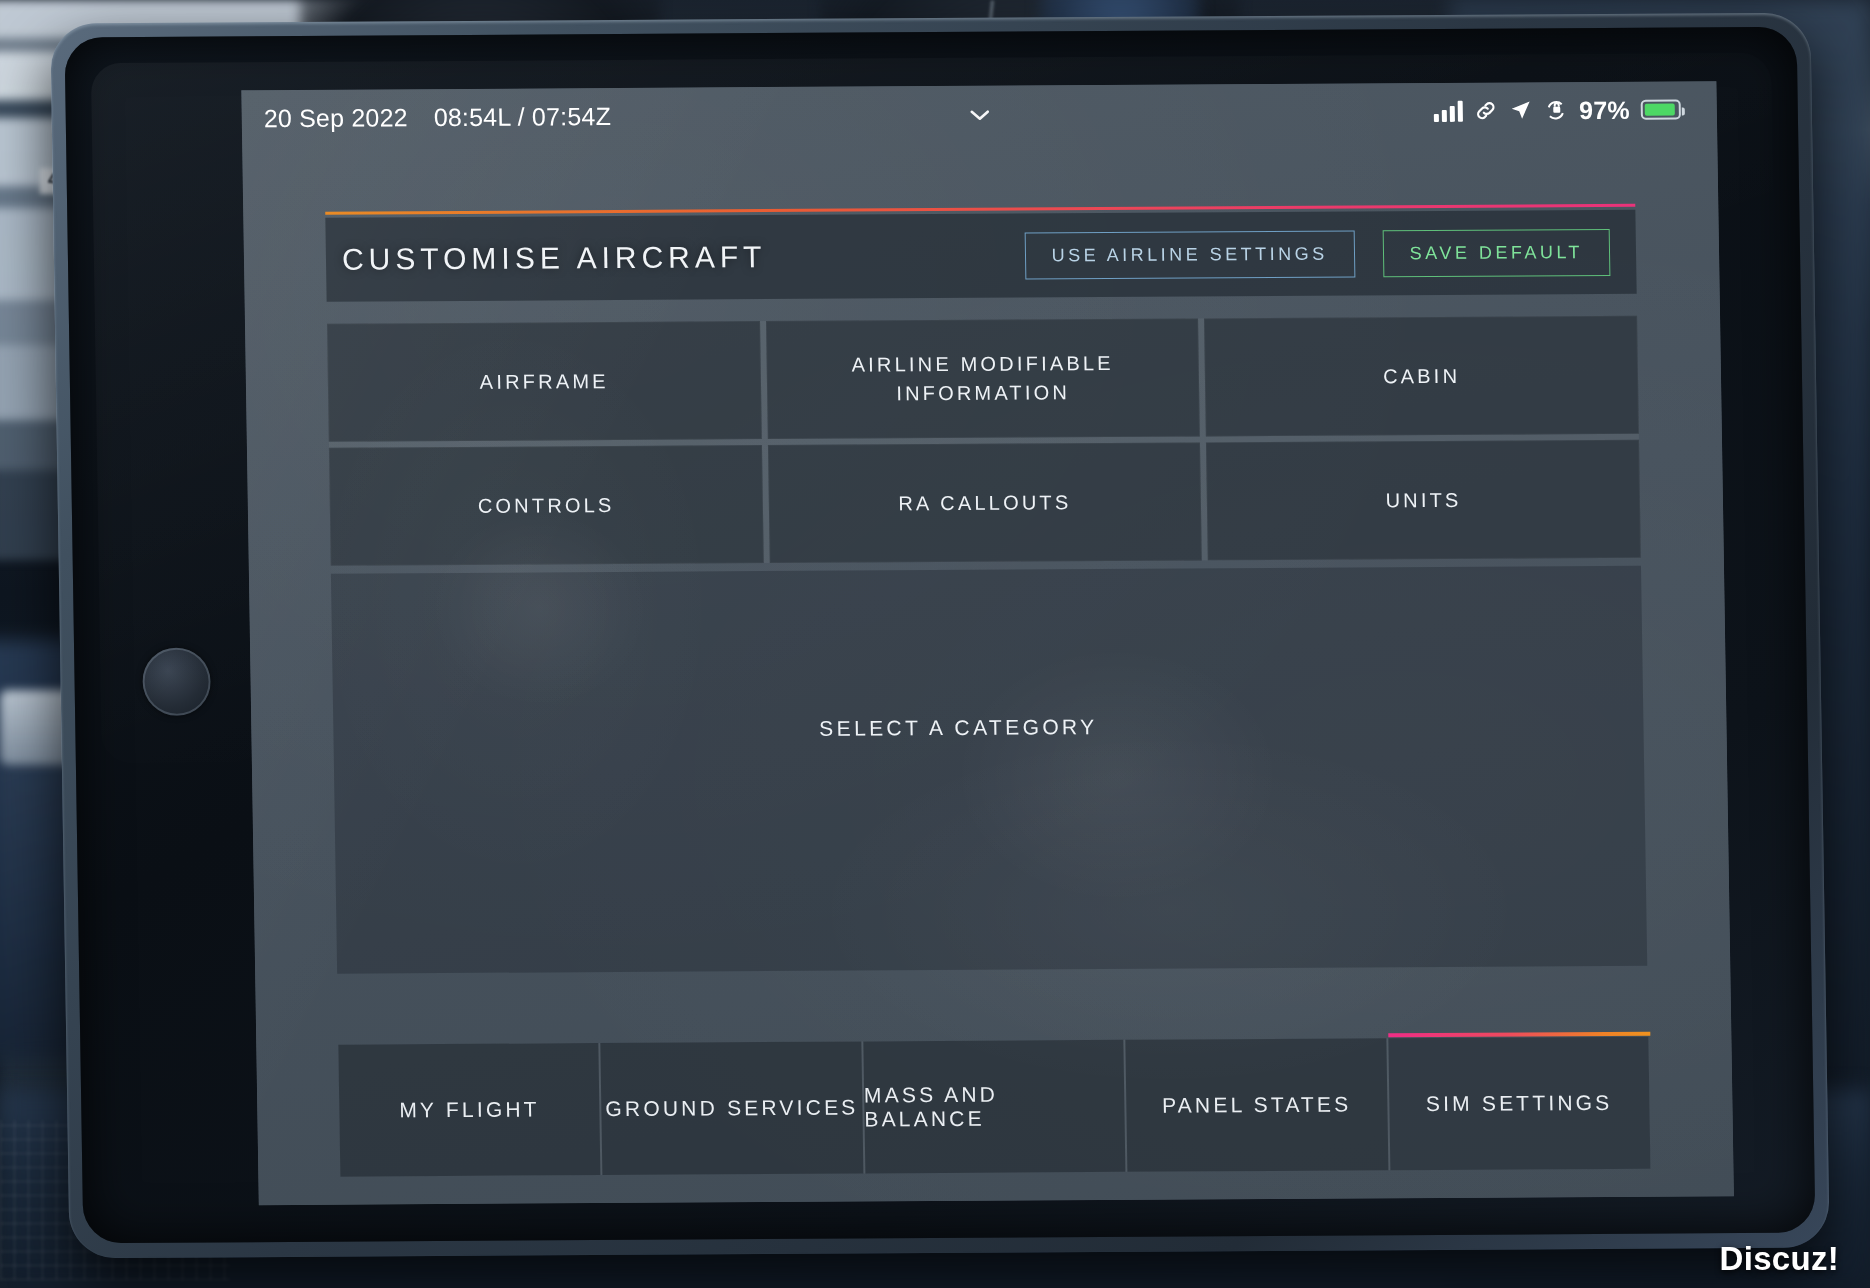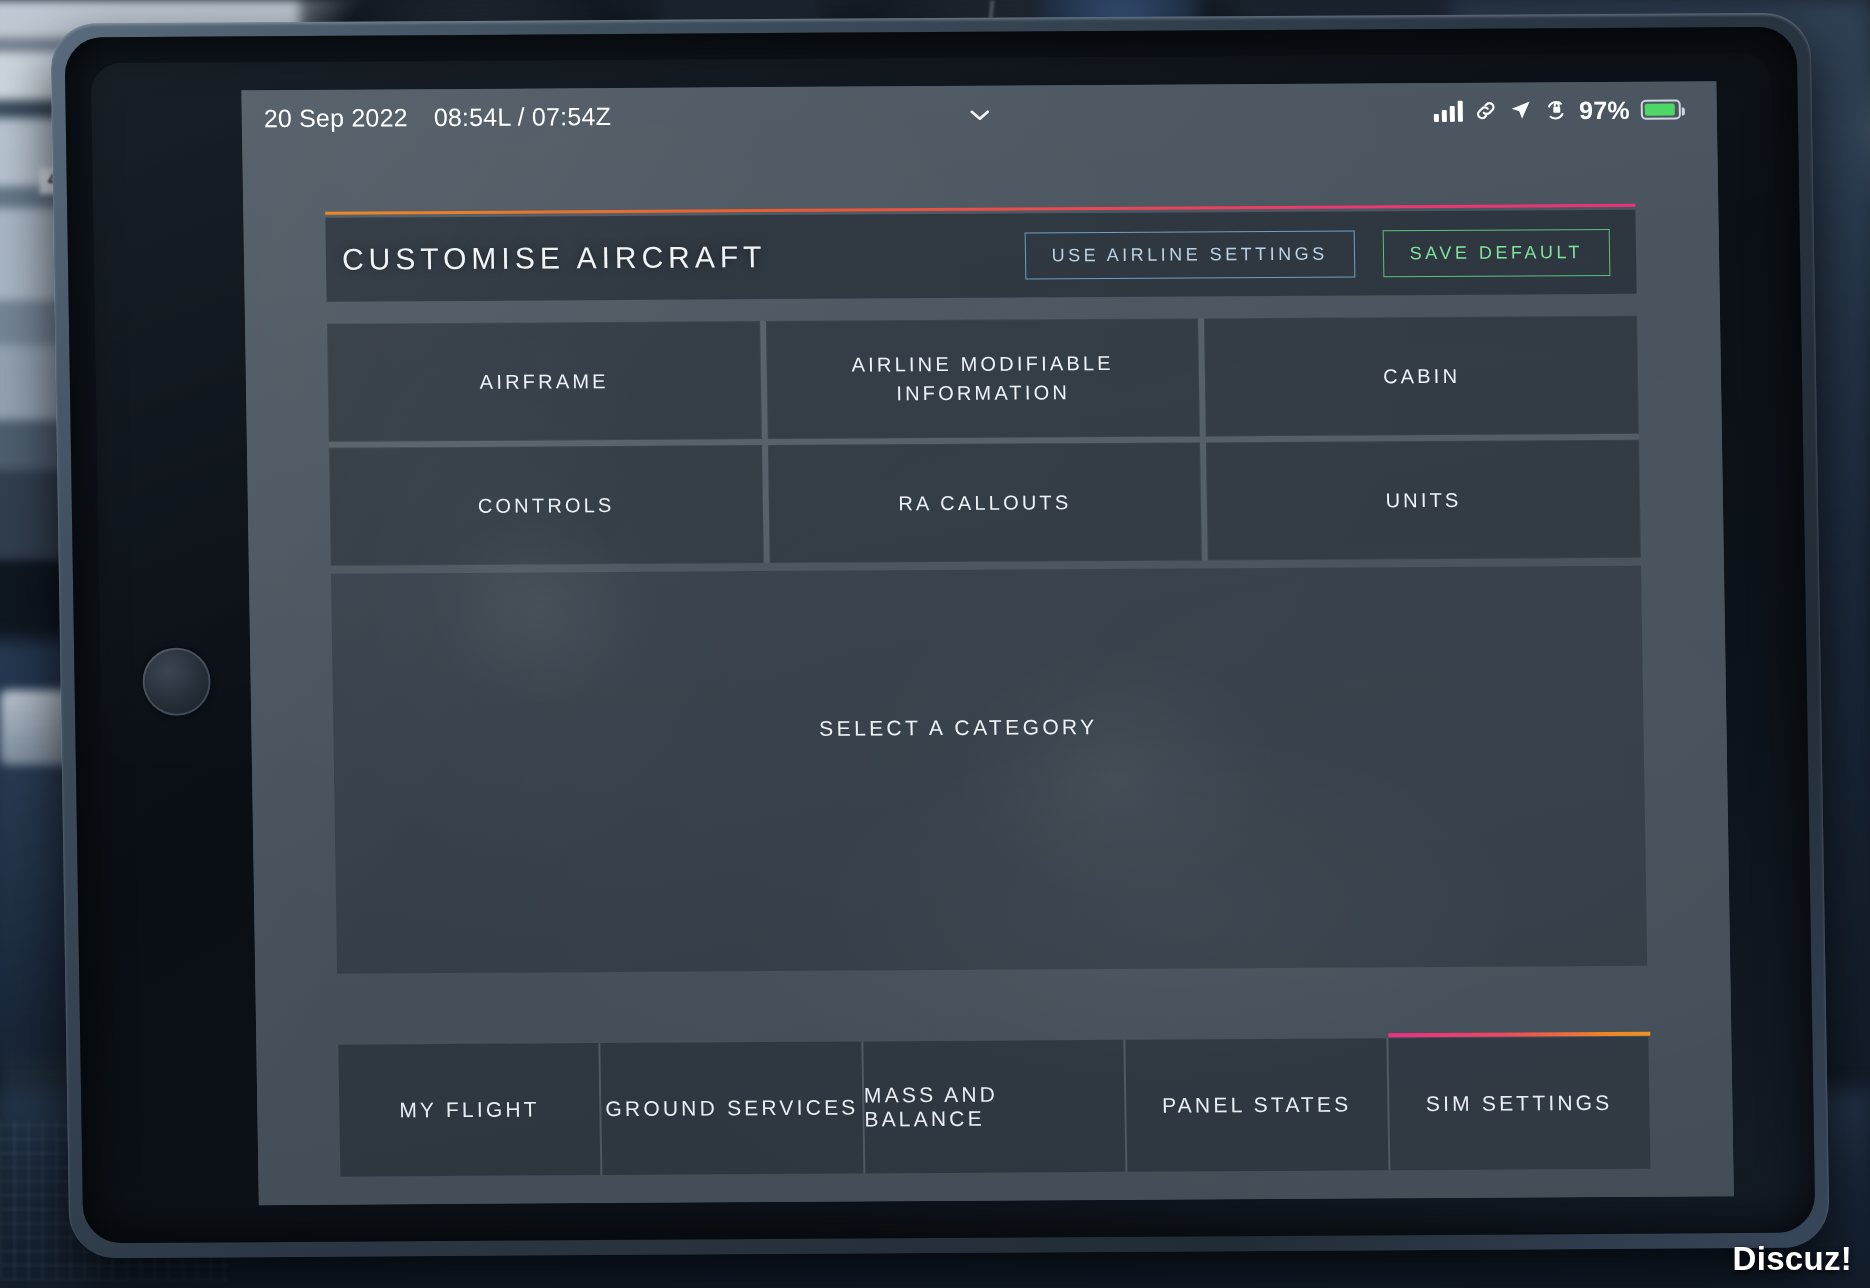--- a/index.html
+++ b/index.html
@@ -257,21 +257,21 @@
       radial-gradient(ellipse 520px 260px at 62% 74%, rgba(255,255,255,.035), rgba(0,0,0,0) 70%),
       radial-gradient(ellipse 300px 420px at 18% 46%, rgba(255,255,255,.025), rgba(0,0,0,0) 70%);
   }
   .smudge {
     position:absolute; pointer-events:none; border-radius:50%;
     background:radial-gradient(ellipse at center, rgba(255,255,255,.05), rgba(255,255,255,0) 70%);
   }
 
   
   .watermark {
-    position:absolute; right:18px; bottom:10px;
+    position:absolute; right:31px; bottom:10px;
     font-size:33px; font-weight:bold; color:#ffffff;
     text-shadow:0 2px 6px rgba(0,0,0,.85); letter-spacing:.3px;
   }
 </style>
 </head>
 <body>
 
 <div id="scene">
   <div class="bg-base"></div>
   <div class="bg-win"></div>

